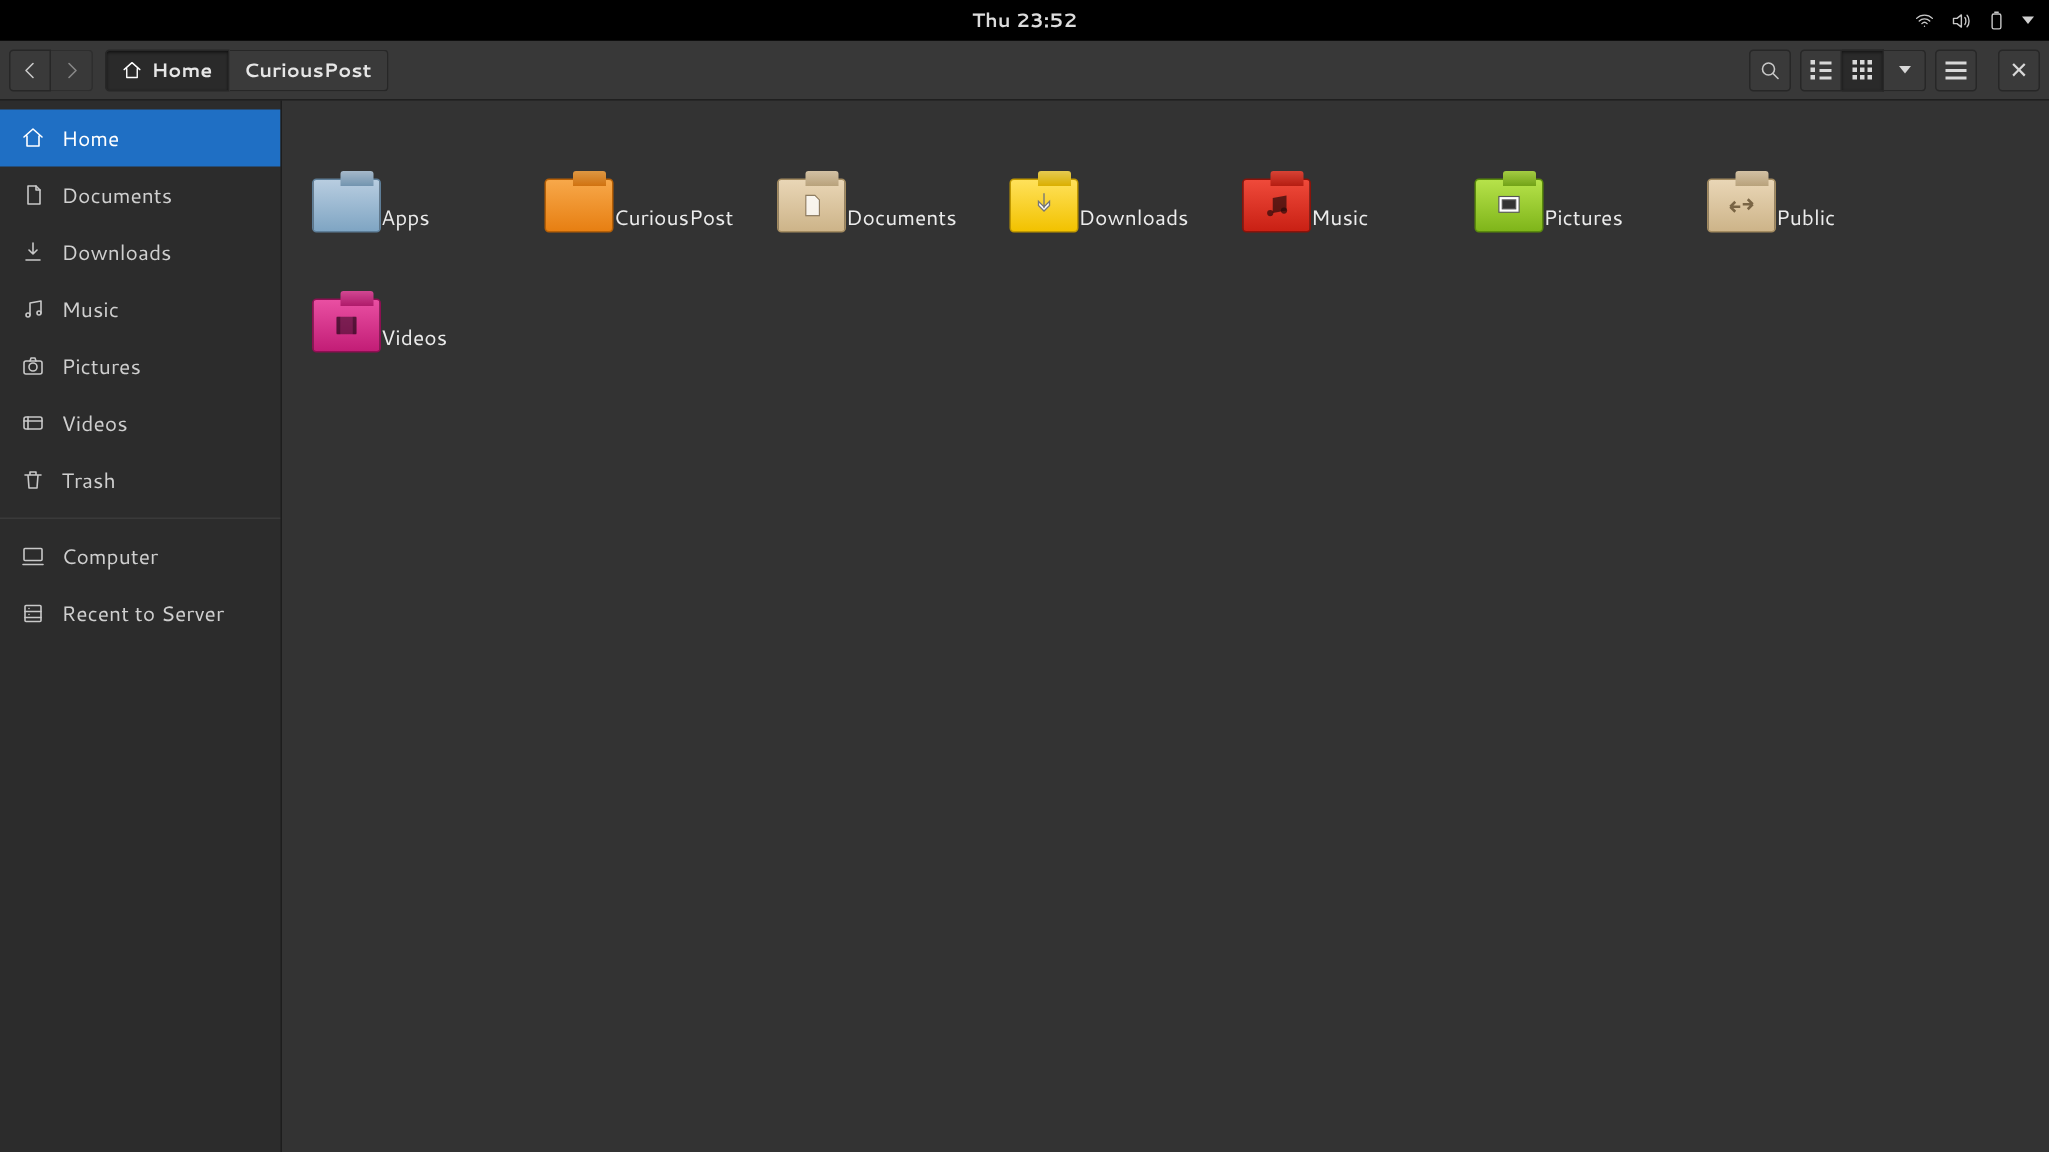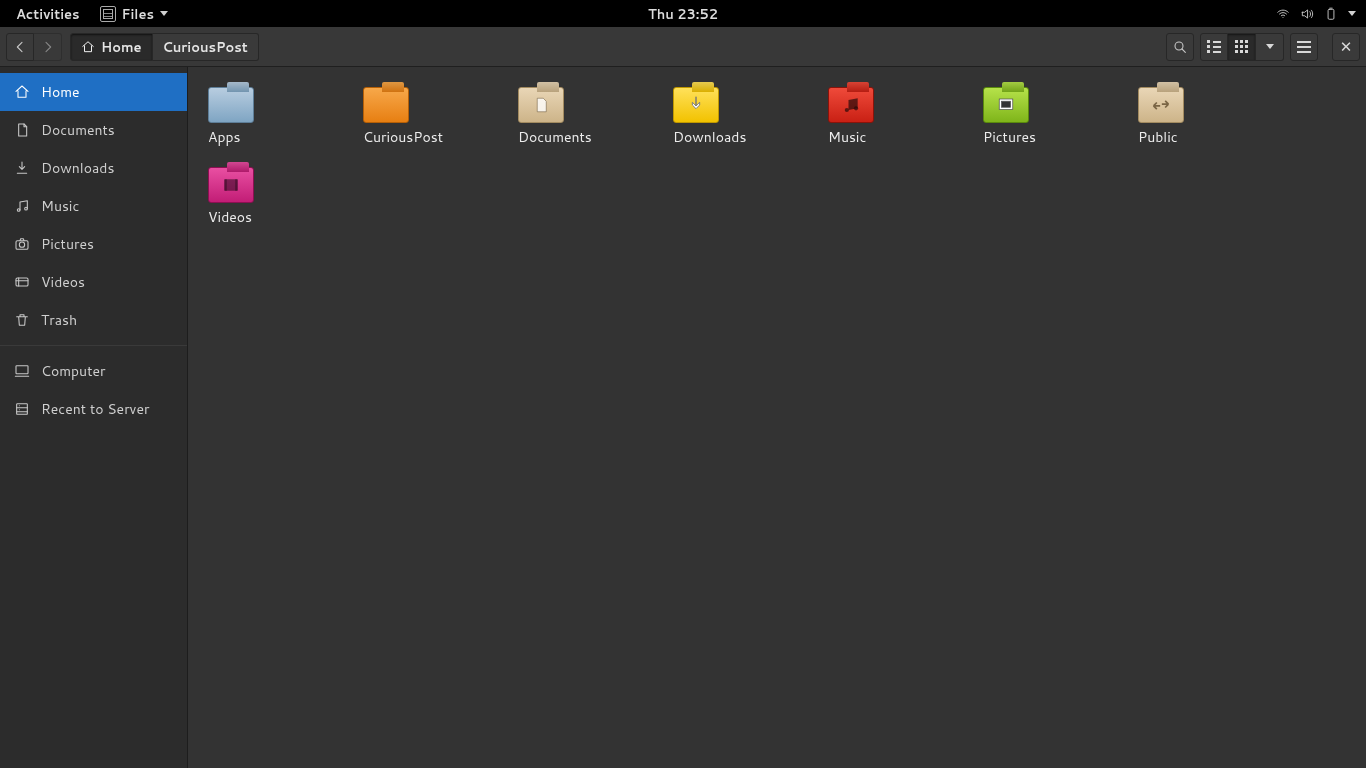--- a/index.html
+++ b/index.html
@@ -38,21 +38,21 @@
   
   #body{flex:1;display:flex;min-height:0}
   #sidebar{width:188px;background:#2c2c2c;border-right:1px solid #1d1d1d;padding-top:6px;overflow:hidden}
   .side-item{height:38px;display:flex;align-items:center;gap:11px;padding:0 14px;color:#cfcfcf;font-size:14px;cursor:pointer}
   .side-item.selected{background:#1f6fc4;color:#fff}
   .side-item svg{flex:0 0 auto}
   .side-sep{height:1px;background:#3a3a3a;margin:6px 0}
   
   #main{flex:1;background:#333333;overflow:auto;padding:8px 20px}
   #iconview{display:flex;flex-wrap:wrap;align-content:flex-start}
-  .fileitem{width:155px;height:80px;margin-bottom:0px;display:flex;flex-direction:column;align-items:flex-start;cursor:pointer}
+  .fileitem{width:155px;height:80px;margin-bottom:0px;display:flex;flex-direction:row;align-items:flex-end;cursor:pointer}
   .fileitem .ficon{height:48px;display:flex;align-items:flex-end;justify-content:center}
   .fileitem .flabel{margin-top:4px;font-size:14px;color:#ececec;text-align:center;max-width:140px;white-space:nowrap;overflow:hidden;text-overflow:ellipsis}
   
   .folder{position:relative;width:46px;height:36px;border-radius:3px}
   .folder::before{content:"";position:absolute;top:-6px;right:4px;width:22px;height:10px;border-radius:2px 2px 0 0;background:inherit;filter:brightness(.9)}
   .folder.blue{background:linear-gradient(#b8cde0,#7fa5c3);border:1px solid #5e7e98}
   .folder.orange{background:linear-gradient(#f7a84a,#e77f12);border:1px solid #b55f06}
   .folder.beige{background:linear-gradient(#e9d6b6,#cdb489);border:1px solid #a38b60}
   .folder.yellow{background:linear-gradient(#ffe15a,#f2c200);border:1px solid #c09800}
   .folder.red{background:linear-gradient(#ef4a3a,#c92014);border:1px solid #8a130a}
@@ -71,30 +71,20 @@
   .list-icon i{width:3px;height:3px;background:#d8d8d8}
   .list-icon b{width:8px;height:2px;background:#d8d8d8}
   .menu-icon{display:flex;flex-direction:column;gap:3px}
   .menu-icon span{width:14px;height:2px;background:#d8d8d8}
   .chev{width:0;height:0;border-left:4px solid transparent;border-right:4px solid transparent;border-top:5px solid #d8d8d8}
 </style>
 </head>
 <body>
 
 <div id="panel">
-  <div class="left">
-    <div class="activities">
-      <span>Activities</span>
-    </div>
-    <div class="appmenu">
-      <span class="appmenu-icon"></span>
-      <span>Files</span>
-      <span class="tri-down"></span>
-    </div>
-  </div>
   <div class="clock">
     <span>Thu 23:52</span>
   </div>
   <div class="status">
     <svg class="ic ic14" viewBox="0 0 24 24">
         <path d="M3 9c5-5 13-5 18 0M6 12c3.3-3.3 8.7-3.3 12 0M9 15c1.7-1.7 4.3-1.7 6 0M12 18h0"></path>
       </svg>
     <svg class="ic ic14" viewBox="0 0 24 24">
         <path d="M4 9v6h4l5 4V5L8 9H4zM17 8c1.5 1.5 1.5 6.5 0 8M19.5 5.5c3 3 3 10 0 13"></path>
       </svg>

